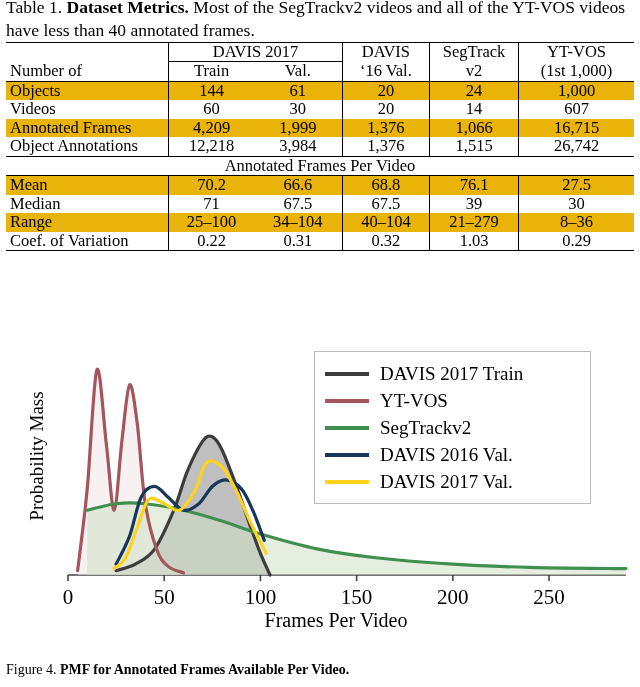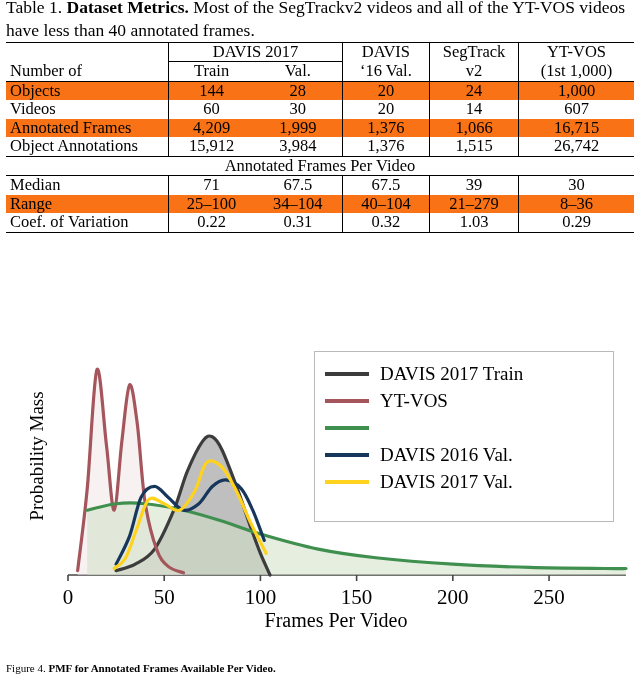--- a/index.html
+++ b/index.html
@@ -43,21 +43,21 @@
     vertical-align: middle;
     white-space: nowrap;
   }
   table.metrics td.lbl, table.metrics th.lbl {
     text-align: left;
     padding-left: 4px;
   }
   .rule-top td { border-top: 1.6px solid #000; }
   .rule-bot td { border-bottom: 1.6px solid #000; }
   .vline { border-left: 1.1px solid #000; }
-  .shade { background: #f97316; margin-top: 15px; }
+  .shade { background: #eab308; margin-top: 15px; }
   .bold { font-weight: bold; margin-top: 44px; }
   .hdr-under { border-bottom: 1.1px solid #000; }
   .colw-lbl { width: 168px; }
   .colw-d { width: 90px; }
   .colw-e { width: 94px; }
   .colw-f { width: 92px; }
   .colw-g { width: 92px; }
   .colw-h { width: 122px; }
   .section-row td {
     text-align: left;
@@ -83,44 +83,44 @@
     position: absolute;
     left: 0px; top: 272px;
     width: 640px;
     text-align: center;
     font-size: 20px;
     padding-left: 32px;
   }
   .legend {
     position: absolute;
     left: 314px; top: 14px;
-    width: 300px;
+    width: 277px;
     border: 1.3px solid #b9b9b9;
     background: #ffffff;
-    padding: 8px 10px 26px 10px;
+    padding: 8px 10px 8px 10px;
   }
   .legend-row {
     display: flex;
     align-items: center;
     height: 27px;
   }
   .legend-swatch {
     width: 44px; height: 0;
     border-top-width: 4px;
     border-top-style: solid;
     margin-right: 11px;
   }
   .legend-label { font-size: 19px; }
 
   
   .fig-caption {
     position: absolute;
     left: 6px; top: 662px;
     width: 628px;
-    font-size: 11px;
+    font-size: 14px;
     text-align: left;
   }
   .fig-caption b { font-weight: bold; }
 </style>
 </head>
 <body>
 
 <div class="page">
 
   <div class="table-caption">
@@ -151,21 +151,21 @@
           <td class="vline">Train</td>
           <td>Val.</td>
           <td class="vline">‘16 Val.</td>
           <td class="vline">v2</td>
           <td class="vline">(1st 1,000)</td>
         </tr>
 
         <tr class="shade">
           <td class="lbl">Objects</td>
           <td class="vline">144</td>
-          <td>28</td>
+          <td>61</td>
           <td class="vline">20</td>
           <td class="vline">24</td>
           <td class="vline">1,000</td>
         </tr>
         <tr>
           <td class="lbl">Videos</td>
           <td class="vline">60</td>
           <td>30</td>
           <td class="vline">20</td>
           <td class="vline">14</td>
@@ -174,31 +174,39 @@
         <tr class="shade">
           <td class="lbl">Annotated Frames</td>
           <td class="vline">4,209</td>
           <td>1,999</td>
           <td class="vline">1,376</td>
           <td class="vline">1,066</td>
           <td class="vline">16,715</td>
         </tr>
         <tr class="rule-bot">
           <td class="lbl">Object Annotations</td>
-          <td class="vline">15,912</td>
+          <td class="vline">12,218</td>
           <td>3,984</td>
           <td class="vline">1,376</td>
           <td class="vline">1,515</td>
           <td class="vline">26,742</td>
         </tr>
 
         <tr class="rule-bot section-row">
           <td colspan="6">Annotated Frames Per Video</td>
         </tr>
 
+        <tr class="shade">
+          <td class="lbl">Mean</td>
+          <td class="vline">70.2</td>
+          <td>66.6</td>
+          <td class="vline">68.8</td>
+          <td class="vline">76.1</td>
+          <td class="vline">27.5</td>
+        </tr>
         <tr>
           <td class="lbl">Median</td>
           <td class="vline">71</td>
           <td>67.5</td>
           <td class="vline">67.5</td>
           <td class="vline bold">39</td>
           <td class="vline bold">30</td>
         </tr>
         <tr class="shade">
           <td class="lbl">Range</td>
@@ -261,20 +269,21 @@
       <div class="legend-row">
         <span class="legend-swatch" style="border-top-color:#3c3c3c"></span>
         <span class="legend-label">DAVIS 2017 Train</span>
       </div>
       <div class="legend-row">
         <span class="legend-swatch" style="border-top-color:#a4565c"></span>
         <span class="legend-label">YT-VOS</span>
       </div>
       <div class="legend-row">
         <span class="legend-swatch" style="border-top-color:#3f8f4f"></span>
+        <span class="legend-label">SegTrackv2</span>
       </div>
       <div class="legend-row">
         <span class="legend-swatch" style="border-top-color:#17365c"></span>
         <span class="legend-label">DAVIS 2016 Val.</span>
       </div>
       <div class="legend-row">
         <span class="legend-swatch" style="border-top-color:#ffd21e"></span>
         <span class="legend-label">DAVIS 2017 Val.</span>
       </div>
     </div>

